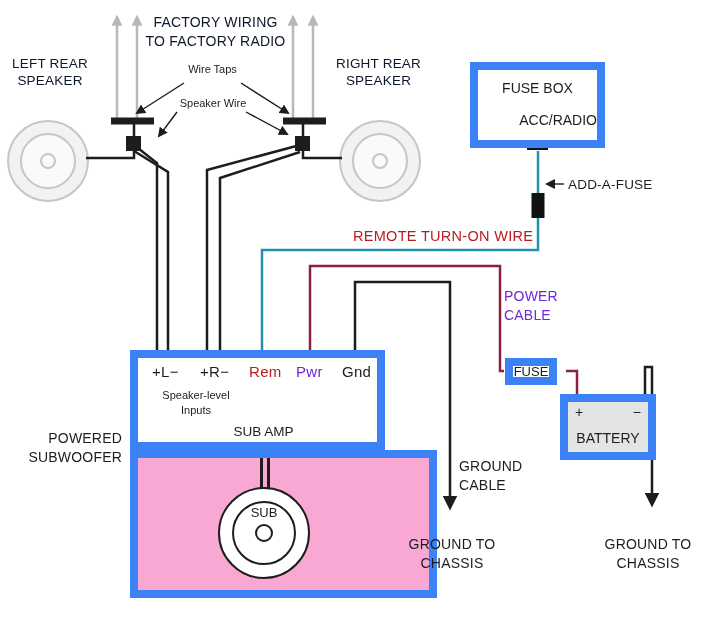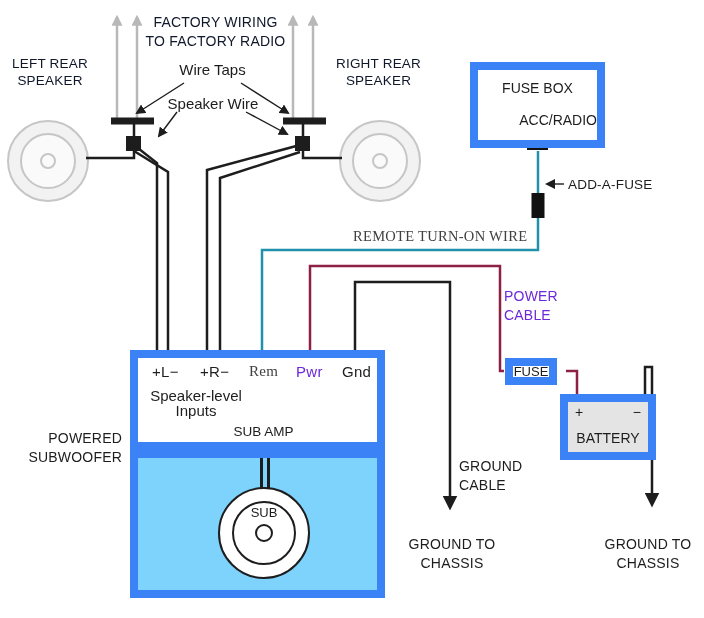--- a/index.html
+++ b/index.html
@@ -4,24 +4,24 @@
 <style>
   html,body { margin:0; padding:0; background:#ffffff; }
   .stage {
     position:relative; width:704px; height:618px; background:#ffffff;
     font-family:"Liberation Sans", sans-serif; color:#1d1d1d; overflow:hidden;
   }
   .abs { position:absolute; }
   .ctr { text-align:center; }
   .rt  { text-align:right; }
   .lbl    { font-size:13.5px; line-height:17px; letter-spacing:0.2px; }
-  .lbl-sm { font-size:15px; line-height:15px; }
+  .lbl-sm { font-size:11px; line-height:15px; }
   .lbl-md { font-size:14px;   line-height:19px; letter-spacing:0.2px; }
   .gray   { color:#0f172a; }
-  .teal   { color:#404040;font-family:Liberation Serif, serif; }
+  .teal   { color:#b91c1c; }
   .maroon { color:#6d28d9; }
   .box {
     position:absolute; border:8px solid #3b82f6; background:#ffffff;
     box-sizing:border-box;
   }
   .box-label { position:absolute; width:100%; text-align:center; font-size:14px; }
   .terminal { position:absolute; font-size:15px; letter-spacing:0.3px; }
   .circle { position:absolute; border:2px solid #1d1d1d; border-radius:50%; background:#ffffff; box-sizing:border-box; }
   .subline { position:absolute; width:3px; background:#1d1d1d; }
   span.blk { display:block; }
@@ -147,21 +147,21 @@
     <span class="terminal maroon" style="left:158px; top:5px;">Pwr</span>
     <span class="terminal" style="left:204px; top:5px;">Gnd</span>
 
     <div class="abs lbl-sm ctr" style="left:2px; top:30px; width:112px;">
       <span class="blk">Speaker-level</span>
       <span class="blk">Inputs</span>
     </div>
     <div class="abs ctr" style="left:0; top:66px; width:251px; font-size:13.5px;">SUB AMP</div>
   </div>
 
-  <div class="box" style="left:130px; top:450px; width:255px; height:148px; background:#7dd3fc;">
+  <div class="box" style="left:130px; top:450px; width:307px; height:148px; background:#f9a8d4;">
     <div class="subline" style="left:122px; top:0; height:31px;"></div>
     <div class="subline" style="left:129px; top:0; height:31px;"></div>
     <div class="circle" style="left:80px; top:29px; width:92px; height:92px;"></div>
     <div class="circle" style="left:94px; top:43px; width:64px; height:64px;"></div>
     <div class="circle" style="left:117px; top:66px; width:18px; height:18px;"></div>
     <div class="abs ctr" style="left:80px; top:47px; width:92px; font-size:13px;">SUB</div>
   </div>
 
   <div class="abs lbl-md rt" style="left:16px; top:429px; width:106px;">
     <span class="blk">POWERED</span>

